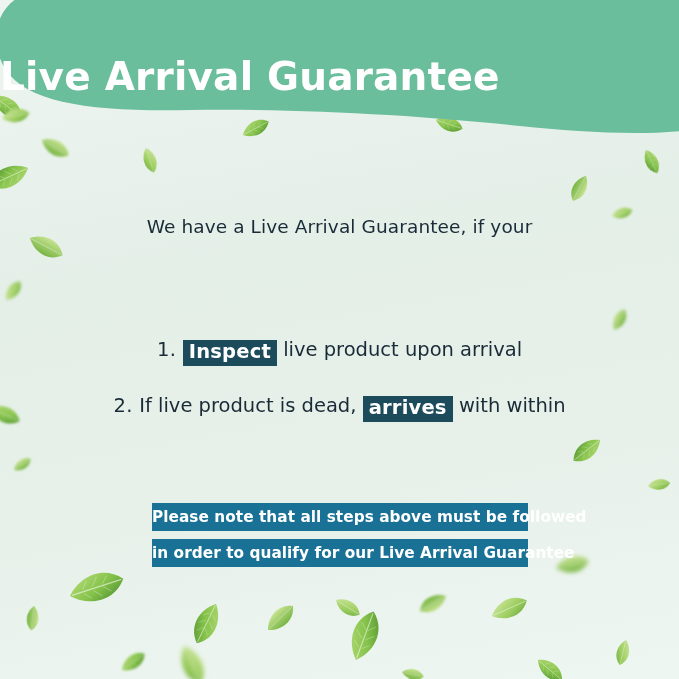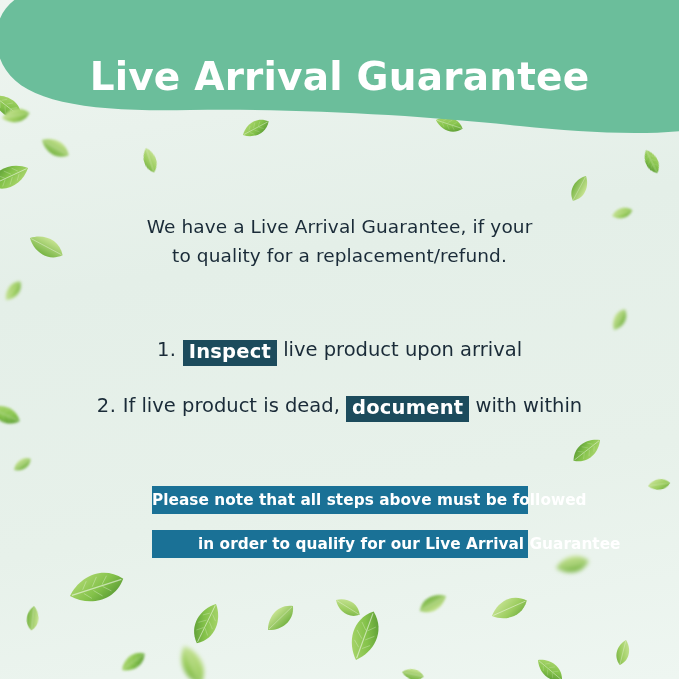--- a/index.html
+++ b/index.html
@@ -39,21 +39,21 @@
     width: 679px;
     height: 160px;
     pointer-events: none;
   }
 
   #header-title {
     position: absolute;
     top: 28px;
     left: 0;
     width: 679px;
-    text-align: center;
+    text-align: left;
     color: #ffffff;
     font-family: "DejaVu Sans", sans-serif;
     font-size: 39px;
     font-weight: bold;
     letter-spacing: 0.2px;
     z-index: 5;
   }
 
   
   #intro {
@@ -97,38 +97,38 @@
     font-weight: bold;
     padding: 2px 6px 3px 6px;
     line-height: 1.06;
     vertical-align: -2px;
     letter-spacing: 0.2px;
   }
 
   
   #notes {
     position: absolute;
-    top: 486px;
+    top: 503px;
     left: 152px;
     width: 376px;
     z-index: 4;
   }
   .note-bar {
     background: #1a7196;
     color: #ffffff;
     font-family: "DejaVu Sans", sans-serif;
     font-size: 15.3px;
     font-weight: bold;
     height: 28px;
     line-height: 28px;
     text-align: center;
     white-space: nowrap;
     letter-spacing: 0.05px;
   }
-  .note-bar + .note-bar { margin-top: 16px; padding-left: 46px; }
+  .note-bar + .note-bar { margin-top: 8px; }
 </style>
 </head>
 <body>
 
 <div id="poster">
 
   <svg id="leaf-layer" viewBox="0 0 679 679" xmlns="http://www.w3.org/2000/svg">
     <defs>
       <linearGradient id="lg1" x1="0" y1="0" x2="1" y2="1">
         <stop offset="0%" stop-color="#b6dc78"></stop>
@@ -206,35 +206,34 @@
   <svg id="header-band" viewBox="0 0 679 160" preserveAspectRatio="none" xmlns="http://www.w3.org/2000/svg">
     <path d="M40,-10 C-4,-4 -14,40 6,70 C28,104 96,112 190,110
              C300,108 430,116 520,126 C580,132 640,136 690,130
              L690,-12 Z" fill="#6BBE9B"></path>
   </svg>
 
   <h1 id="header-title">Live Arrival Guarantee</h1>
 
   <div id="intro">
     <div>We have a Live Arrival Guarantee, if your</div>
-    <div>to quality for a replacement/refund.</div>
   </div>
 
   <div id="steps">
 
     <div class="step">
       <span class="num">1.</span>
       <span class="hl">Inspect</span>
       <span>live product upon arrival</span>
     </div>
 
     <div class="step">
       <span class="num">2.</span>
       <span>If live product is dead,</span>
-      <span class="hl">document</span>
+      <span class="hl">arrives</span>
       <span>with within</span>
     </div>
 
 
   </div>
 
   <div id="notes">
     <div class="note-bar">Please note that all steps above must be followed</div>
     <div class="note-bar">in order to qualify for our Live Arrival Guarantee</div>
   </div>

